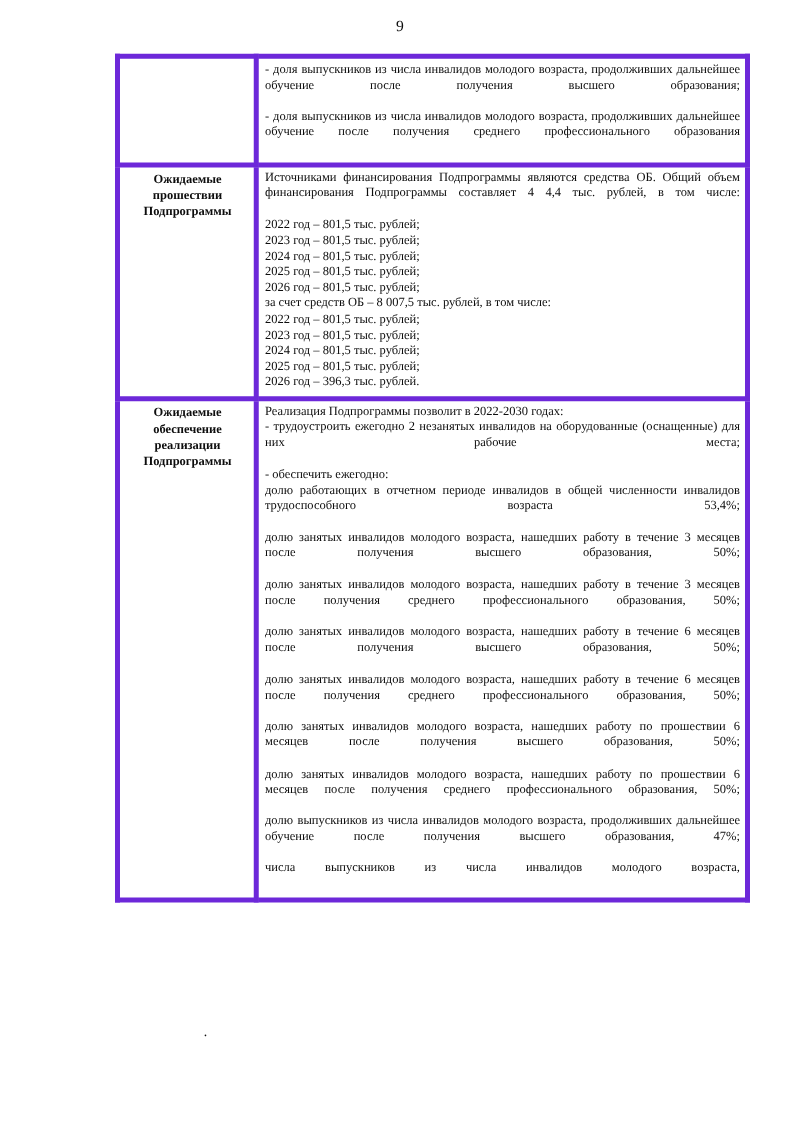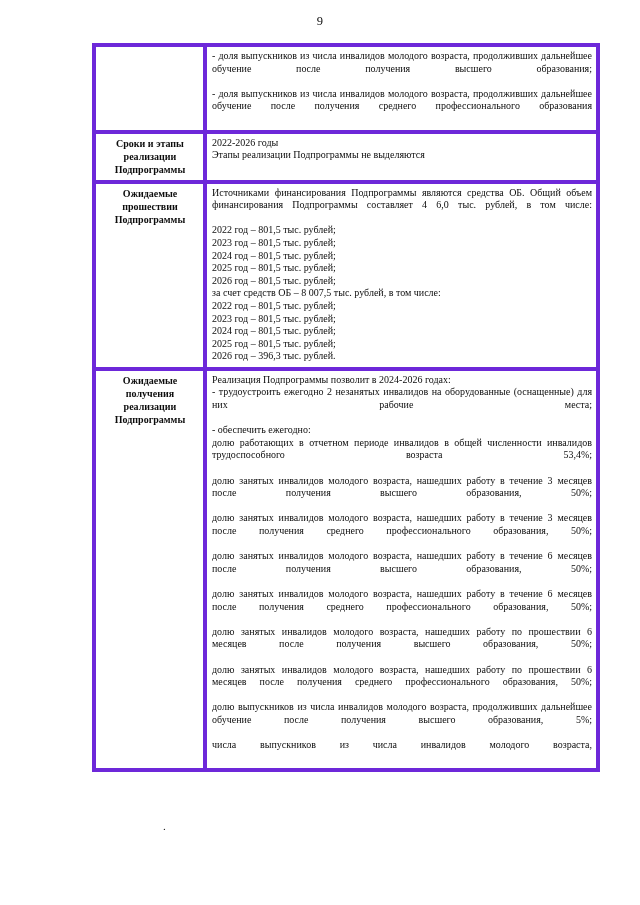--- a/index.html
+++ b/index.html
@@ -89,79 +89,66 @@
   <table class="doc-table">
     <tbody>
       <tr>
         <td class="label-cell"></td>
         <td class="content-cell just">
           <p class="line spaced">- доля выпускников из числа инвалидов молодого возраста, продолживших дальнейшее обучение после получения высшего образования;</p>
           <p class="line spaced">- доля выпускников из числа инвалидов молодого возраста, продолживших дальнейшее обучение после получения среднего профессионального образования</p>
         </td>
       </tr>
 
-      <tr>
-        <td class="label-cell">
-          <div class="label-lines">
-            <div>Сроки и этапы</div>
-            <div>реализации</div>
-            <div>Подпрограммы</div>
-          </div>
-        </td>
-        <td class="content-cell">
-          <p class="line">2022-2026 годы</p>
-          <p class="line">Этапы реализации Подпрограммы не выделяются</p>
-        </td>
-      </tr>
 
       <tr>
         <td class="label-cell">
           <div class="label-lines">
             <div>Ожидаемые</div>
             <div>прошествии</div>
             <div>Подпрограммы</div>
           </div>
         </td>
         <td class="content-cell">
-          <p class="line spaced">Источниками финансирования Подпрограммы являются средства ОБ. Общий объем финансирования Подпрограммы составляет 4 6,0 тыс. рублей, в том числе:</p>
+          <p class="line spaced">Источниками финансирования Подпрограммы являются средства ОБ. Общий объем финансирования Подпрограммы составляет 4 4,4 тыс. рублей, в том числе:</p>
           <p class="line">2022 год – 801,5 тыс. рублей;</p>
           <p class="line">2023 год – 801,5 тыс. рублей;</p>
           <p class="line">2024 год – 801,5 тыс. рублей;</p>
           <p class="line">2025 год – 801,5 тыс. рублей;</p>
           <p class="line">2026 год – 801,5 тыс. рублей;</p>
           <p class="line">за счет средств ОБ – 8 007,5 тыс. рублей, в том числе:</p>
           <p class="line">2022 год – 801,5 тыс. рублей;</p>
           <p class="line">2023 год – 801,5 тыс. рублей;</p>
           <p class="line">2024 год – 801,5 тыс. рублей;</p>
           <p class="line">2025 год – 801,5 тыс. рублей;</p>
           <p class="line">2026 год – 396,3 тыс. рублей.</p>
         </td>
       </tr>
 
       <tr>
         <td class="label-cell">
           <div class="label-lines">
             <div>Ожидаемые</div>
-            <div>получения</div>
+            <div>обеспечение</div>
             <div>реализации</div>
             <div>Подпрограммы</div>
           </div>
         </td>
         <td class="content-cell">
-          <p class="line">Реализация Подпрограммы позволит в 2024-2026 годах:</p>
+          <p class="line">Реализация Подпрограммы позволит в 2022-2030 годах:</p>
           <p class="line spaced">- трудоустроить ежегодно 2 незанятых инвалидов на оборудованные (оснащенные) для них рабочие места;</p>
           <p class="line">- обеспечить ежегодно:</p>
           <p class="line spaced">долю работающих в отчетном периоде инвалидов в общей численности инвалидов трудоспособного возраста 53,4%;</p>
           <p class="line spaced">долю занятых инвалидов молодого возраста, нашедших работу в течение 3 месяцев после получения высшего образования, 50%;</p>
           <p class="line spaced">долю занятых инвалидов молодого возраста, нашедших работу в течение 3 месяцев после получения среднего профессионального образования, 50%;</p>
           <p class="line spaced">долю занятых инвалидов молодого возраста, нашедших работу в течение 6 месяцев после получения высшего образования, 50%;</p>
           <p class="line spaced">долю занятых инвалидов молодого возраста, нашедших работу в течение 6 месяцев после получения среднего профессионального образования, 50%;</p>
           <p class="line spaced">долю занятых инвалидов молодого возраста, нашедших работу по прошествии 6 месяцев после получения высшего образования, 50%;</p>
           <p class="line spaced">долю занятых инвалидов молодого возраста, нашедших работу по прошествии 6 месяцев после получения среднего профессионального образования, 50%;</p>
-          <p class="line spaced">долю выпускников из числа инвалидов молодого возраста, продолживших дальнейшее обучение после получения высшего образования, 5%;</p>
+          <p class="line spaced">долю выпускников из числа инвалидов молодого возраста, продолживших дальнейшее обучение после получения высшего образования, 47%;</p>
           <p class="line spaced">числа выпускников из числа инвалидов молодого возраста,</p>
         </td>
       </tr>
     </tbody>
   </table>
 
   <div class="dot-mark">.</div>
 
 </div>
 

